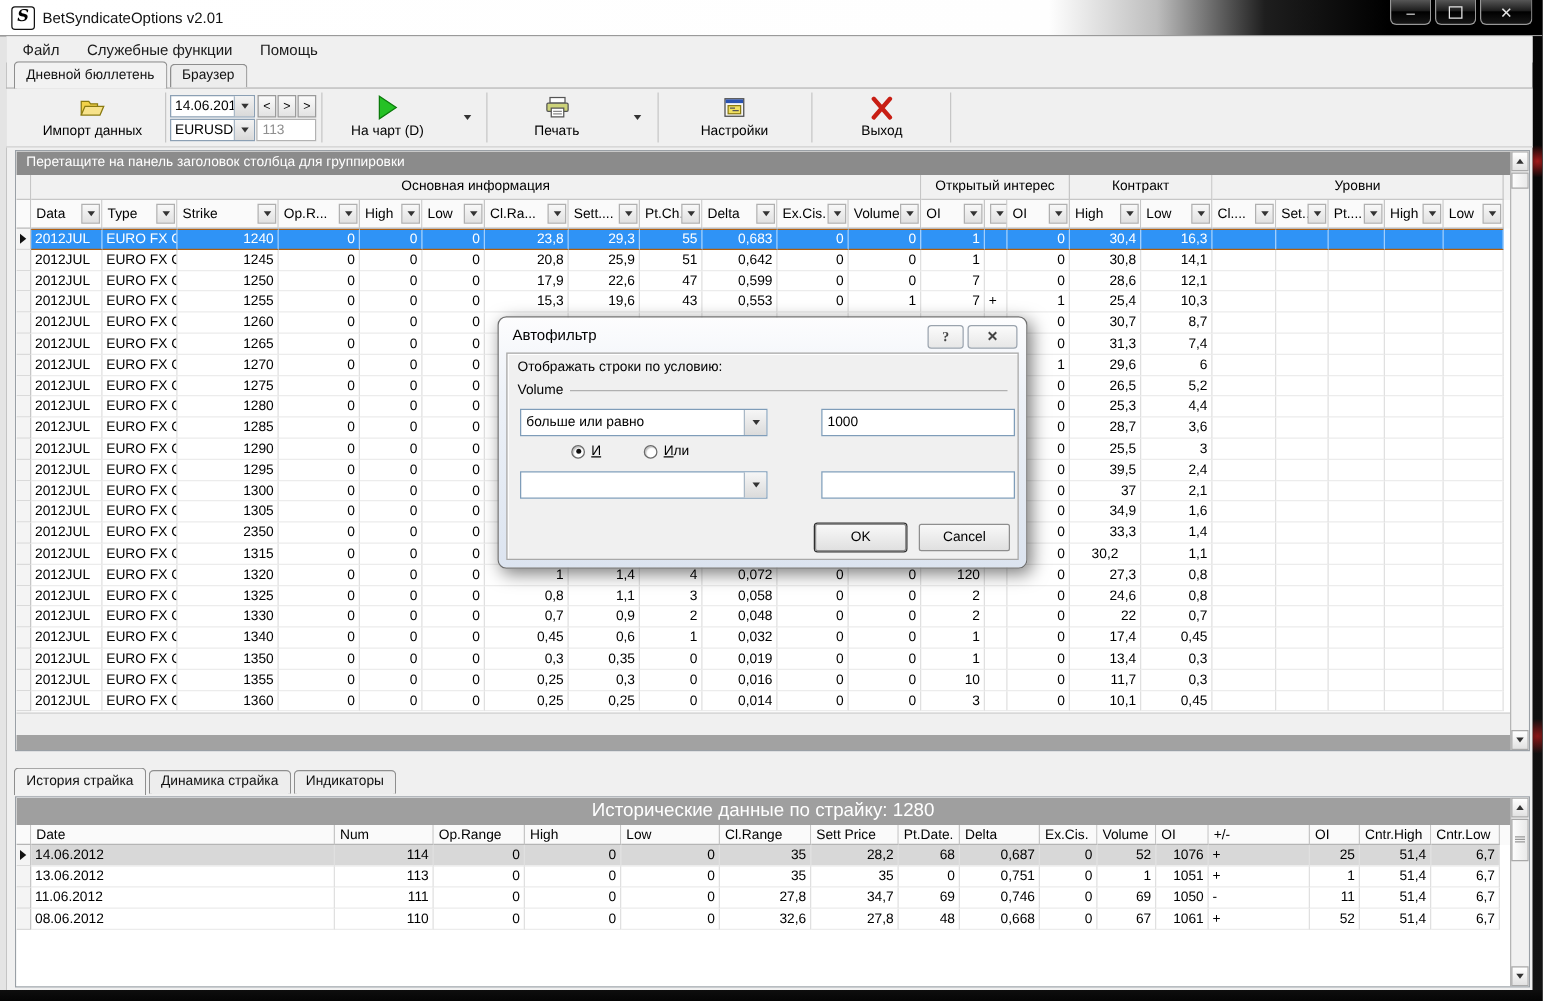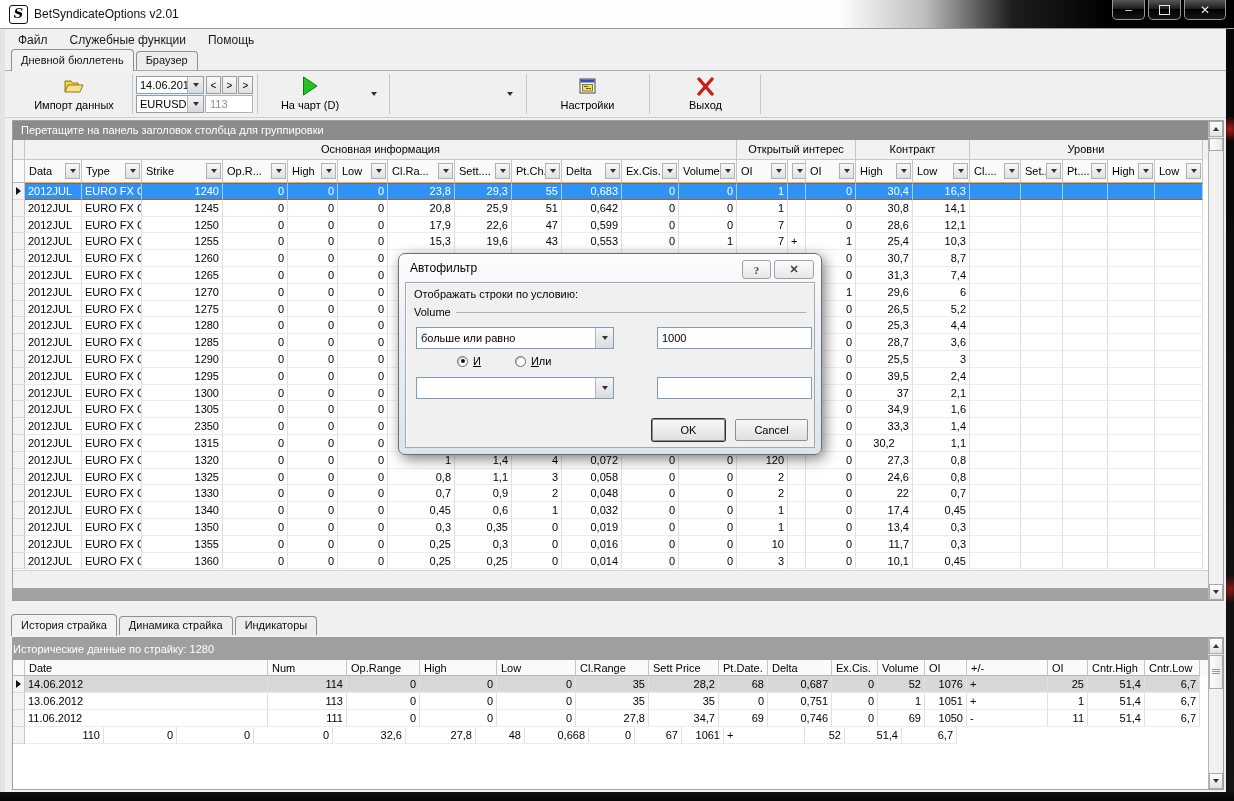--- a/index.html
+++ b/index.html
@@ -80,21 +80,21 @@
   .cell{box-sizing:border-box;border-right:1px solid #e0e0e0;border-bottom:1px solid #ececec;
     font-size:11px;line-height:16px;white-space:nowrap;overflow:hidden;padding:0 3px;flex:none;color:#000;}
   .a-r{text-align:right}.a-l{text-align:left}
   .cell.ind{background:#f4f4f4;border-right:1px solid #c6c6c6;border-bottom:1px solid #dadada;
     display:flex;align-items:center;justify-content:center;padding:0;}
   .grow.sel-blue .cell:not(.ind){background:#2f93f6;color:#fff;border-right-color:rgba(255,255,255,.55);
     border-top:1px solid #b05f10;border-bottom:1px solid #b05f10;line-height:14px;}
   .grow.sel-gray .cell:not(.ind){background:#d8d8d8;}
   .hstrip{height:18px;background:#f0f0f0;border-top:1px solid #cfcfcf;box-sizing:border-box;}
   .gfooter{height:13px;background:#a2a2a2;}
-  .btitle{height:22px;background:#9f9f9f;color:#fff;font-size:11px;text-align:left;line-height:22px;}
+  .btitle{height:22px;background:#9f9f9f;color:#fff;font-size:15px;text-align:center;line-height:22px;}
   
   .vscroll{position:absolute;right:0;top:0;bottom:0;width:15px;border-left:1px solid #b5b5b5;
     background:#f1f1f1;box-sizing:border-box;}
   .sbtn{position:absolute;left:0;width:14px;height:16px;background:linear-gradient(#fff,#e2e2e2);
     border:1px solid #a9a9a9;box-sizing:border-box;display:flex;align-items:center;justify-content:center;}
   .sbtn.up{top:0}.sbtn.down{bottom:0}
   .sthumb{position:absolute;left:0;top:17px;width:14px;background:linear-gradient(90deg,#fdfdfd,#e9e9e9);
     border:1px solid #a9a9a9;box-sizing:border-box;}
   #mainpanel .sthumb{height:13px;}
   #botpanel .sthumb{height:34px;}
@@ -219,20 +219,32 @@
               <polygon points="1.5,1 15,10 1.5,19" fill="#25c125" stroke="#0a7a0a"></polygon>
             </svg>
         </span>
         <span>На чарт (D)</span>
       </div>
       <div class="tdrop" style="left:360px">
           <i class="tri down"></i>
         </div>
       <div class="tsep" style="left:384px"></div>
 
+      <div class="tbtn" style="left:388px;width:105px">
+        <span class="ticon">
+          <svg width="22" height="18" viewBox="0 0 22 18">
+              <rect x="5" y="1" width="12" height="4.5" fill="#fff" stroke="#555"></rect>
+              <rect x="2.5" y="5.5" width="17" height="6.5" rx="1" fill="#cdd37a" stroke="#555"></rect>
+              <rect x="6" y="9.5" width="10" height="7" fill="#fff" stroke="#555"></rect>
+              <line x1="7.5" y1="12" x2="14.5" y2="12" stroke="#888"></line>
+              <line x1="7.5" y1="14" x2="14.5" y2="14" stroke="#888"></line>
+            </svg>
+        </span>
+        <span>Печать</span>
+      </div>
       <div class="tdrop" style="left:496px">
           <i class="tri down"></i>
         </div>
       <div class="tsep" style="left:521px"></div>
 
       <div class="tbtn" style="left:525px;width:115px">
         <span class="ticon">
           <svg width="17" height="16" viewBox="0 0 17 16">
               <rect x="1" y="1" width="15" height="14" fill="#f6f6f6" stroke="#4a4a4a"></rect>
               <rect x="1.5" y="1.5" width="14" height="3" fill="#2a52b0"></rect>
@@ -1158,20 +1170,21 @@
                 <div class="cell a-r" style="width: 46px;">0</div>
                 <div class="cell a-r" style="width: 47px;">69</div>
                 <div class="cell a-r" style="width: 42px;">1050</div>
                 <div class="cell a-l" style="width: 81px;">-</div>
                 <div class="cell a-r" style="width: 40px;">11</div>
                 <div class="cell a-r" style="width: 57px;">51,4</div>
                 <div class="cell a-r" style="width: 55px;">6,7</div>
               </div>
               <div class="grow">
                 <div class="cell ind" style="width: 12px;"></div>
+                <div class="cell a-l" style="width: 243px;">08.06.2012</div>
                 <div class="cell a-r" style="width: 79px;">110</div>
                 <div class="cell a-r" style="width: 73px;">0</div>
                 <div class="cell a-r" style="width: 77px;">0</div>
                 <div class="cell a-r" style="width: 79px;">0</div>
                 <div class="cell a-r" style="width: 73px;">32,6</div>
                 <div class="cell a-r" style="width: 70px;">27,8</div>
                 <div class="cell a-r" style="width: 49px;">48</div>
                 <div class="cell a-r" style="width: 64px;">0,668</div>
                 <div class="cell a-r" style="width: 46px;">0</div>
                 <div class="cell a-r" style="width: 47px;">67</div>

